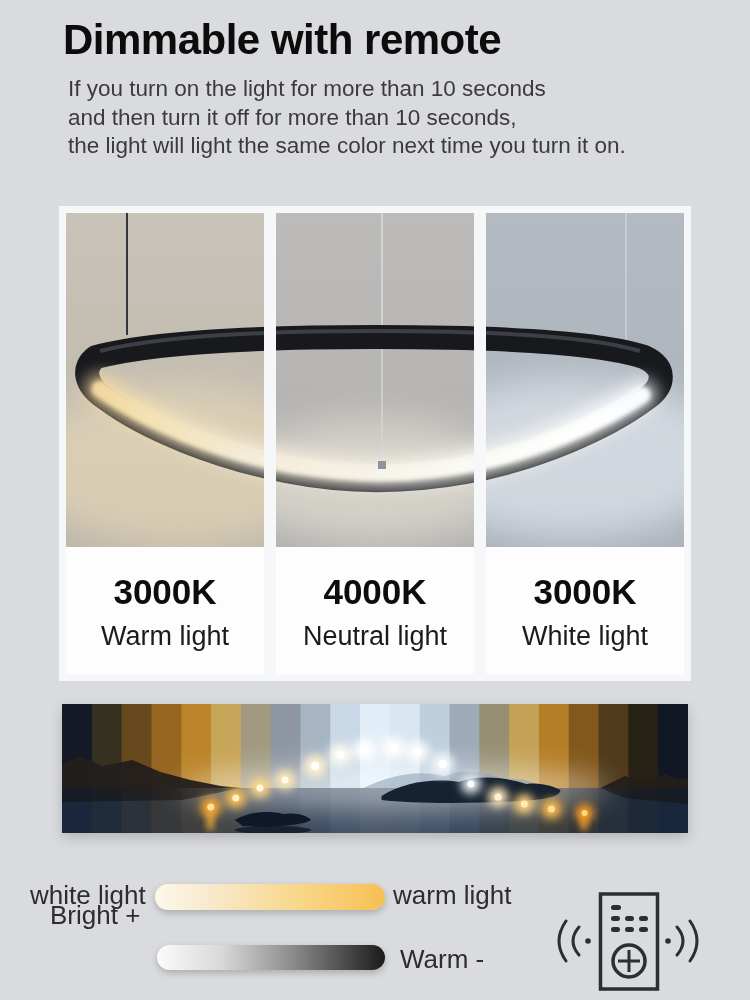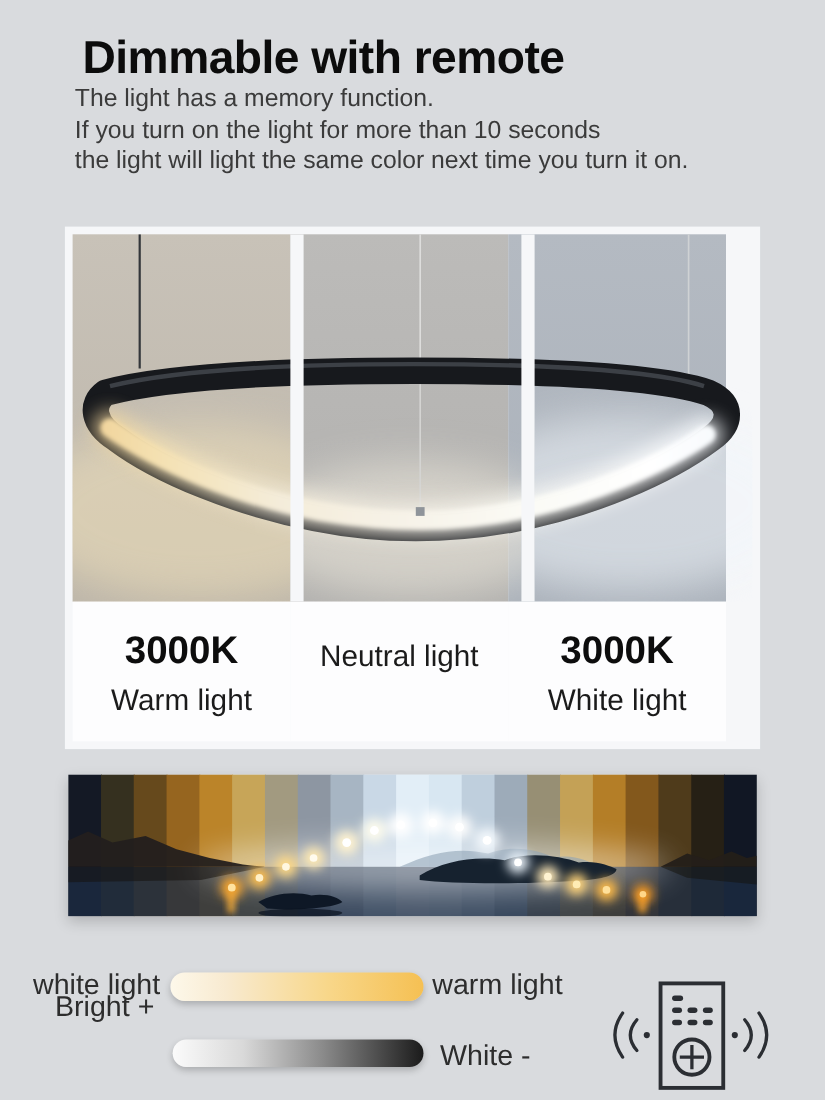--- a/index.html
+++ b/index.html
@@ -2,29 +2,29 @@
 <html><head>
 <meta charset="utf-8">
 <style>
   html,body { margin:0; padding:0; }
   .page {
     position: relative; width: 750px; height: 1000px;
     background: #d9dbde; overflow: hidden;
     font-family: "Liberation Sans", sans-serif;
   }
   .title {
-    position: absolute; left: 63px; top: 16px; margin: 12px;
+    position: absolute; left: 63px; top: 16px; margin: 0;
     font-size: 42px; font-weight: 700; color: #0c0c0c; letter-spacing: -0.5px;
   }
   .desc { position: absolute; left: 68px; top: 75px; font-size: 22.5px; line-height: 28.5px; color: #3b3b3b; }
 
   .panels {
     position: absolute; left: 59px; top: 206px; width: 632px;
     background: #f6f7f9; padding: 7px; box-sizing: border-box;
-    display: flex; 
+    display: flex; gap: 12px;
   }
   .panel { width: 198px; }
   .photo { height: 334px; }
   .photo.p1 { background: linear-gradient(180deg,#c8c2b8,#bdb6aa); }
   .photo.p2 { background: linear-gradient(180deg,#bcbbb9,#b1b0ae); }
   .photo.p3 { background: linear-gradient(180deg,#b4bac2,#aab1ba); }
   .caption { height: 127px; background: #fdfdfe; text-align: center; padding-top: 25px; box-sizing: border-box; }
   .kelvin { font-size: 35px; font-weight: 700; color: #0d0d0d; }
   .temp-label { font-size: 27px; color: #1b1b1b; margin-top: 9px; }
   .lamp-overlay { position: absolute; left: 7px; top: 7px; width: 618px; height: 334px; pointer-events: none; }
@@ -45,36 +45,37 @@
   .remote { position: absolute; left: 552px; top: 884px; width: 152px; height: 112px; }
 </style>
 </head>
 <body>
 
 <div class="page">
 
   <h1 class="title">Dimmable with remote</h1>
 
   <div class="desc">
-    <div>The light has a memory function.</div>
     <div>If you turn on the light for more than 10 seconds</div>
+    <div>and then turn it off for more than 10 seconds,</div>
     <div>the light will light the same color next time you turn it on.</div>
   </div>
 
   <div class="panels">
     <div class="panel">
       <div class="photo p1"></div>
       <div class="caption">
         <div class="kelvin">3000K</div>
         <div class="temp-label">Warm light</div>
       </div>
     </div>
     <div class="panel">
       <div class="photo p2"></div>
       <div class="caption">
+        <div class="kelvin">4000K</div>
         <div class="temp-label">Neutral light</div>
       </div>
     </div>
     <div class="panel">
       <div class="photo p3"></div>
       <div class="caption">
         <div class="kelvin">3000K</div>
         <div class="temp-label">White light</div>
       </div>
     </div>
@@ -236,21 +237,21 @@
       </g>
     </svg>
   </div>
 
   <span class="ctl-label" id="lbl-white">white light</span>
   <div class="bar bar-warm"></div>
   <span class="ctl-label" id="lbl-warm">warm light</span>
 
   <span class="ctl-label" id="lbl-bright">Bright +</span>
   <div class="bar bar-bright"></div>
-  <span class="ctl-label" id="lbl-dark">White -</span>
+  <span class="ctl-label" id="lbl-dark">Warm -</span>
 
   <div class="remote">
     <svg width="152" height="112" viewBox="0 0 152 112" fill="none" stroke="#2b2e33">
       <g>
         <path d="M 14 37 Q 0 57 14 77" stroke-width="3" stroke-linecap="round"></path>
         <path d="M 27 43 Q 15 57 27 71" stroke-width="3" stroke-linecap="round"></path>
         <circle cx="36" cy="57" r="2.8" fill="#2b2e33" stroke="none"></circle>
       </g>
       <g>
         <rect x="48.5" y="10" width="57" height="95" stroke-width="3.5"></rect>

